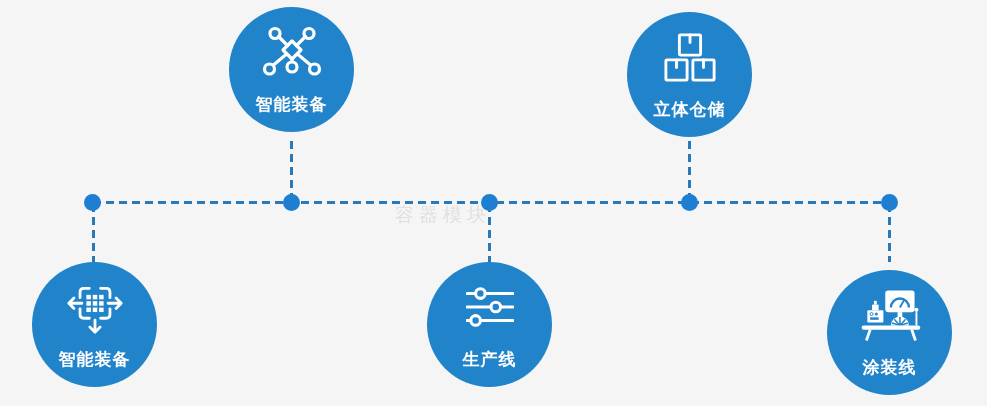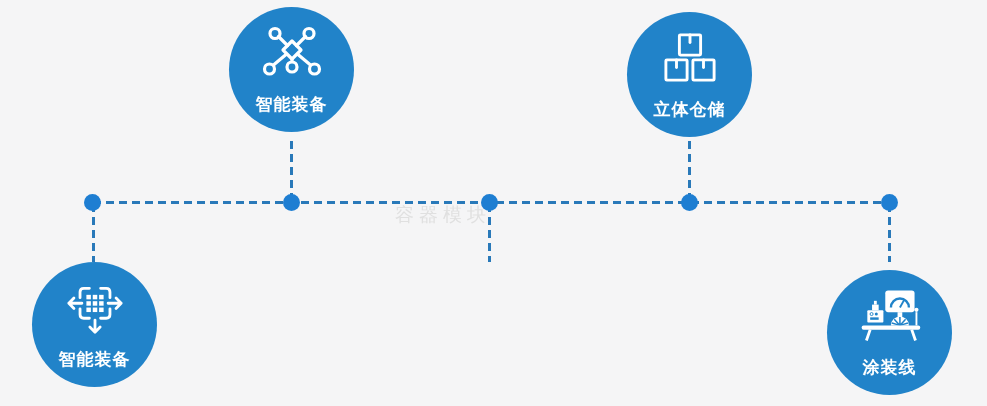--- a/index.html
+++ b/index.html
@@ -155,20 +155,35 @@
           <rect x="35.4" y="22.8" width="4.8" height="4.8"></rect>
           <rect x="21.8" y="29.6" width="4.8" height="4.8"></rect>
           <rect x="28.6" y="29.6" width="4.8" height="4.8"></rect>
           <rect x="35.4" y="29.6" width="4.8" height="4.8"></rect>
         </g>
       </svg>
     </span>
     <div class="label">智能装备</div>
   </div>
 
+  <div class="node n-production">
+    <span class="icon">
+      <svg width="48" height="42" viewBox="0 0 50 40">
+        <g class="ic">
+          <path d="M1,6 H10 M20,6 H49"></path>
+            <circle cx="15" cy="6" r="5"></circle>
+          <path d="M1,20 H26 M36,20 H49"></path>
+            <circle cx="31" cy="20" r="5"></circle>
+          <path d="M1,34 H5 M15,34 H49"></path>
+            <circle cx="10" cy="34" r="5"></circle>
+        </g>
+      </svg>
+    </span>
+    <div class="label">生产线</div>
+  </div>
 
   <div class="node n-painting">
     <span class="icon">
       <svg width="68" height="56" viewBox="0 0 72 58">
         <rect class="fill-w" x="31" y="3" width="31" height="23" rx="3"></rect>
         <path class="blue-detail" d="M37,21 A 9.5 9.5 0 0 1 56,21" stroke-width="2.5"></path>
         <path class="blue-detail" d="M46.5,21 L51,13" stroke-width="2"></path>
         <rect class="fill-w" x="44" y="26" width="5" height="7"></rect>
         <rect class="fill-w" x="19" y="14" width="3" height="4"></rect>
         <rect class="fill-w" x="17" y="18" width="7" height="6"></rect>

